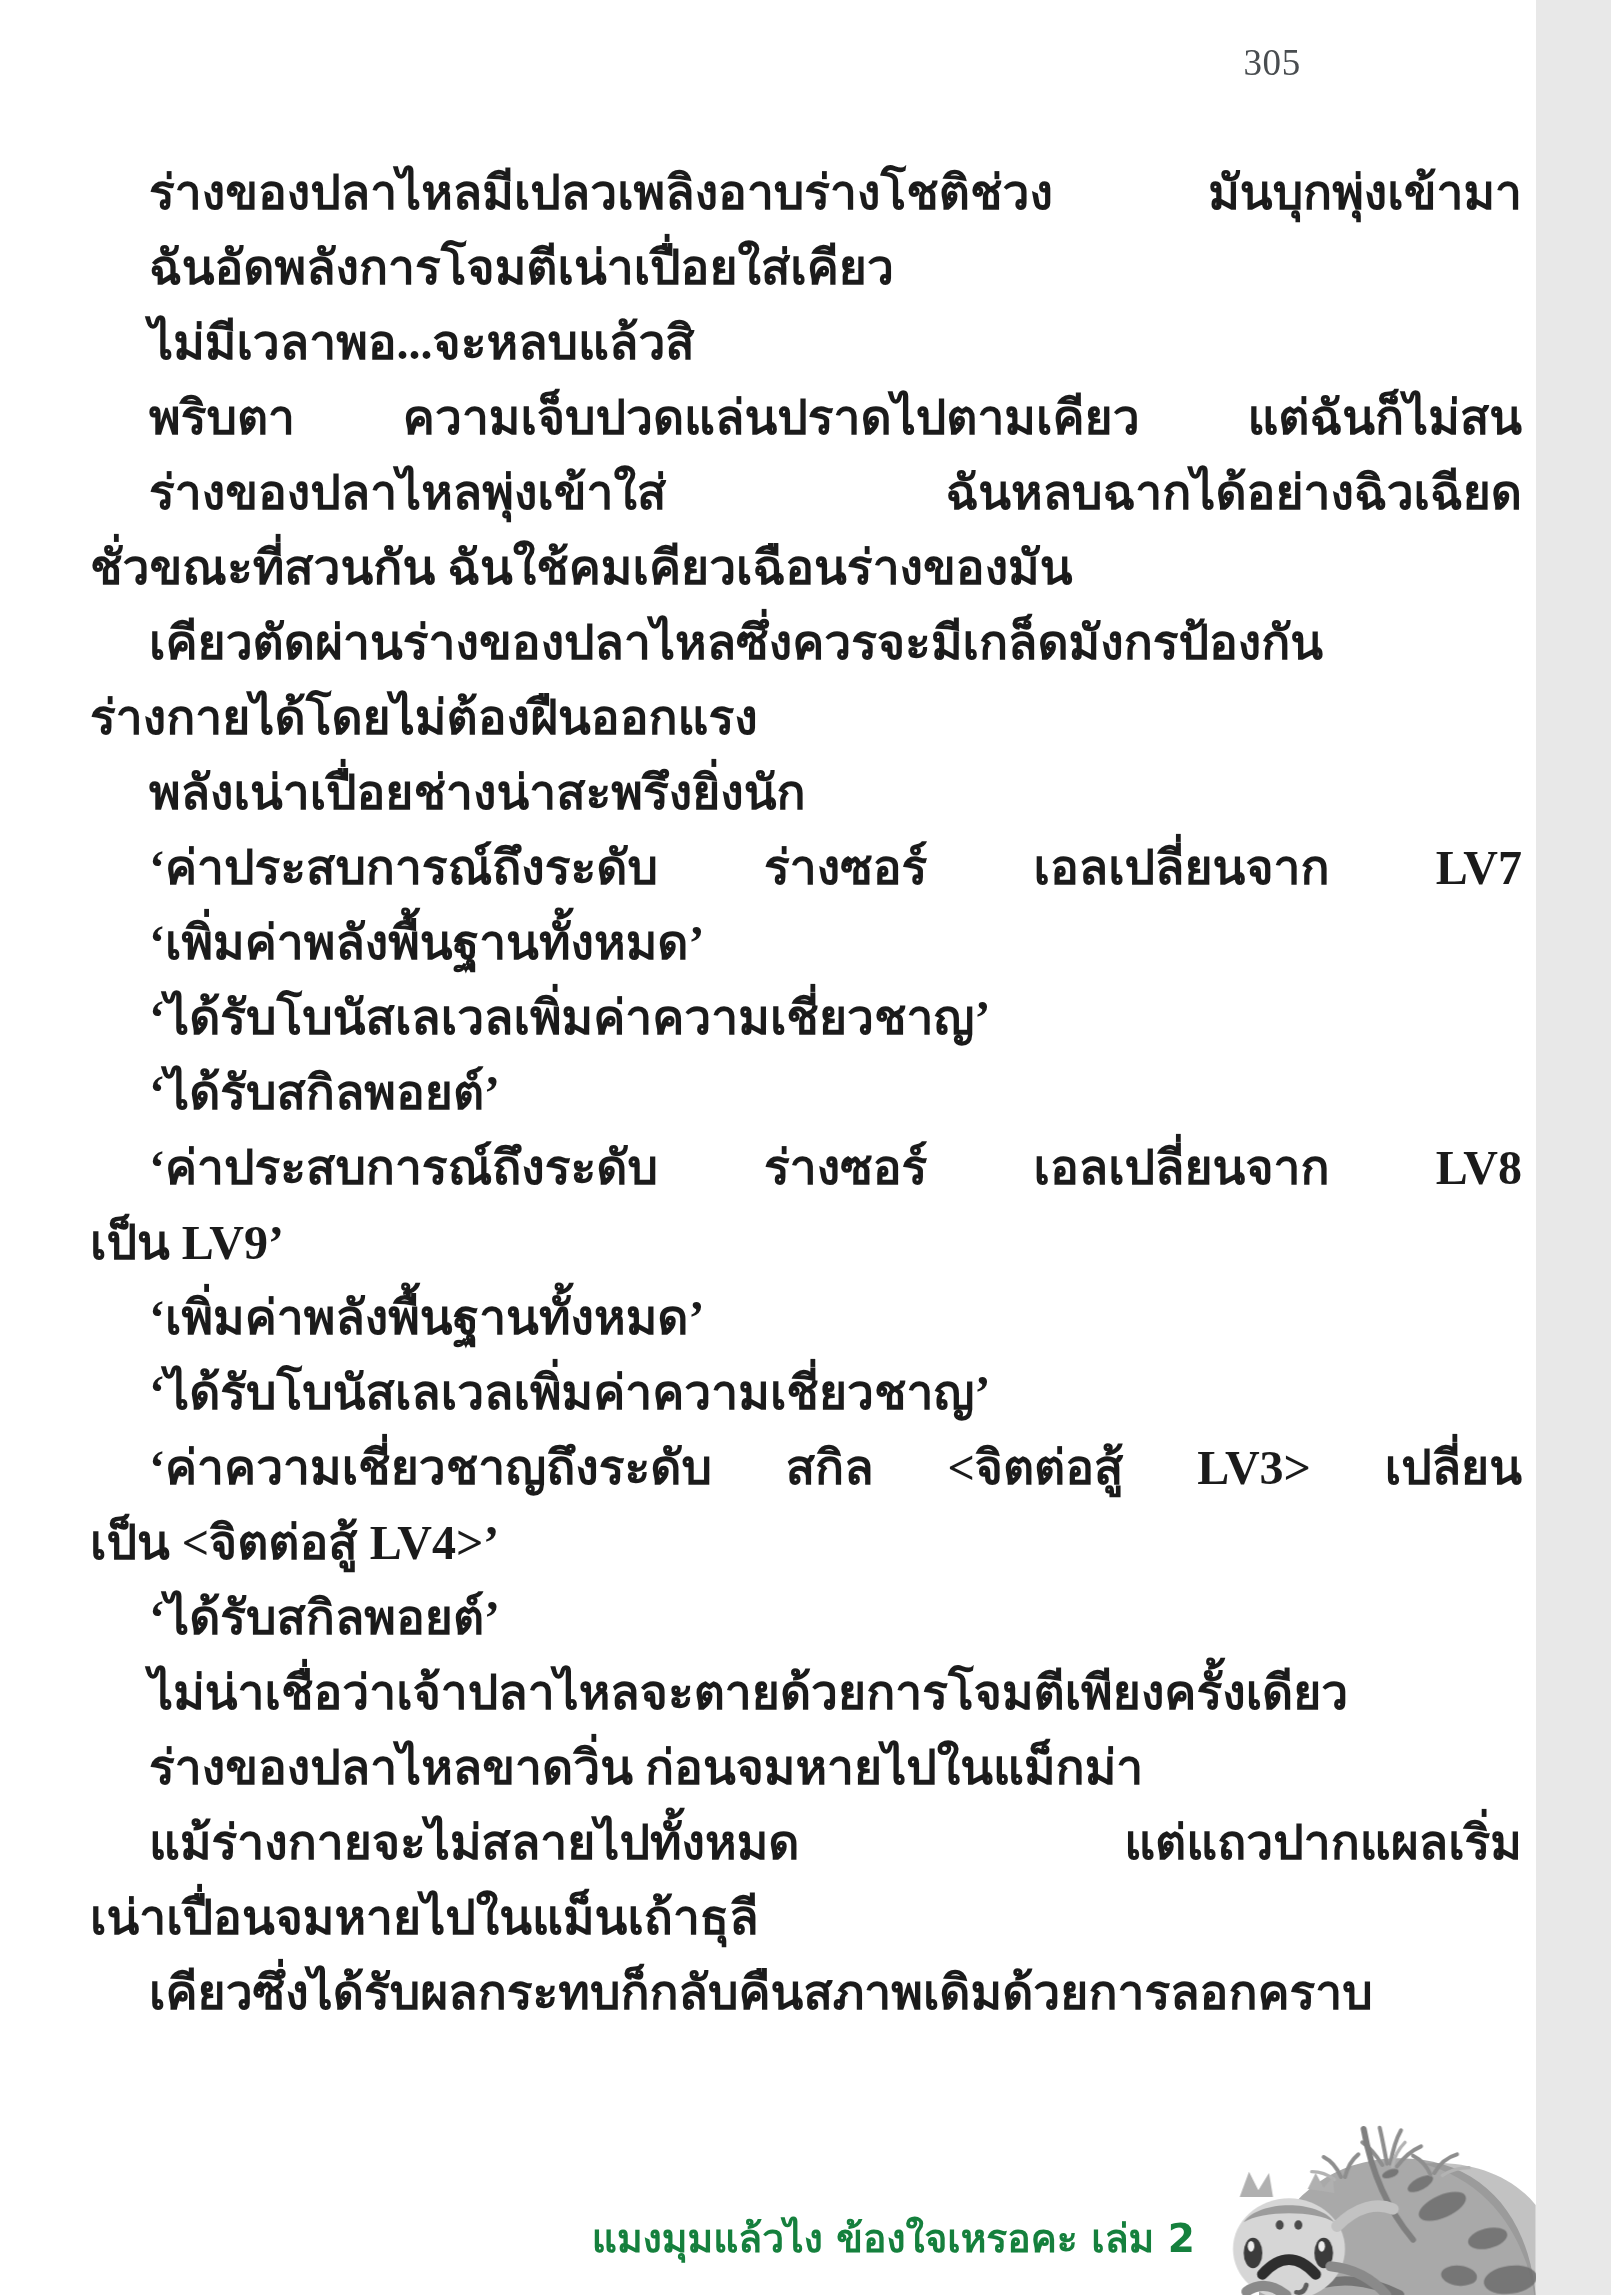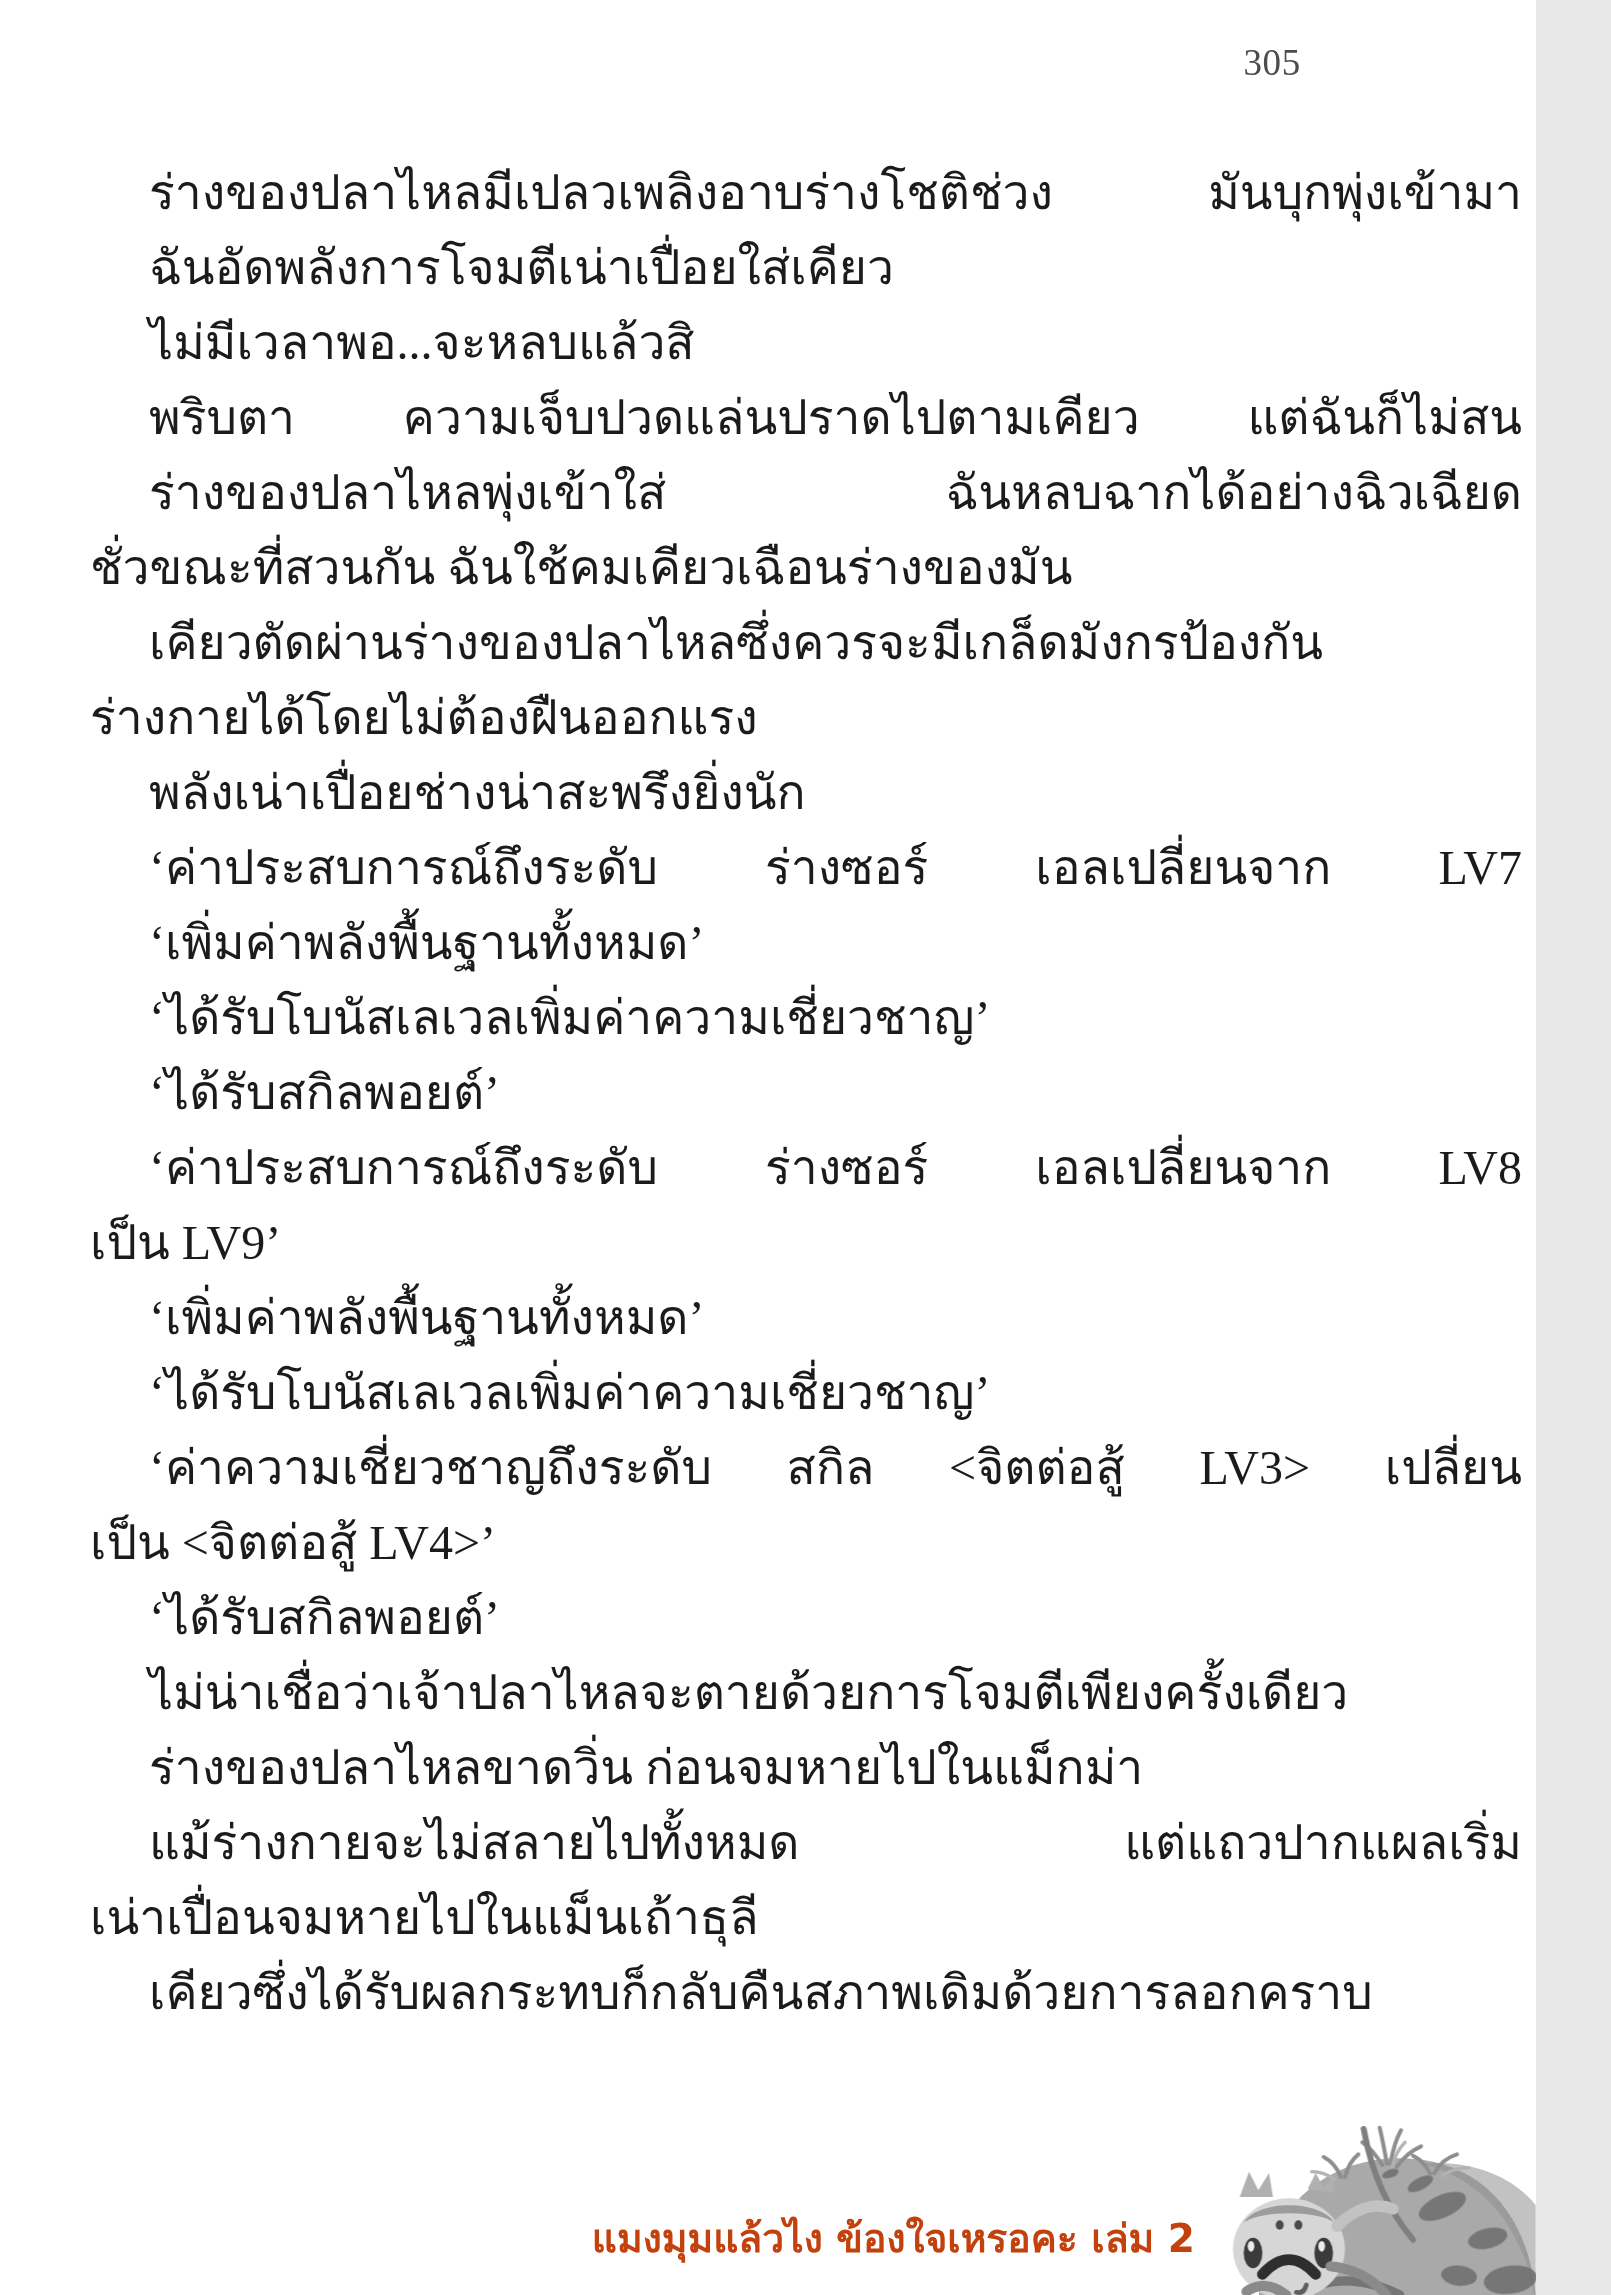--- a/index.html
+++ b/index.html
@@ -20,32 +20,33 @@
   .body-text {
     position:absolute;
     left:90px; top:155px;
     width:1432px;
     color:#1b1b1b;
     font-size:48px;
   }
   .ln {
     height:75px;
     line-height:75px;
+    font-weight:bold;
   }
   .ln.indent { padding-left:59px; }
   .ln.fill {
     text-align:justify;
     text-align-last:justify;
   }
   .footer-title {
     position:absolute;
     top:2207px; right:341px;
     font-size:39px;
     font-weight:bold;
-    color:#c2410c;
+    color:#15803d;
     font-family:"DejaVu Sans", sans-serif;
     white-space:nowrap;
   }
   .illustration {
     position:absolute;
     right:0; bottom:0;
     width:314px; height:170px;
   }
 </style>
 </head>

